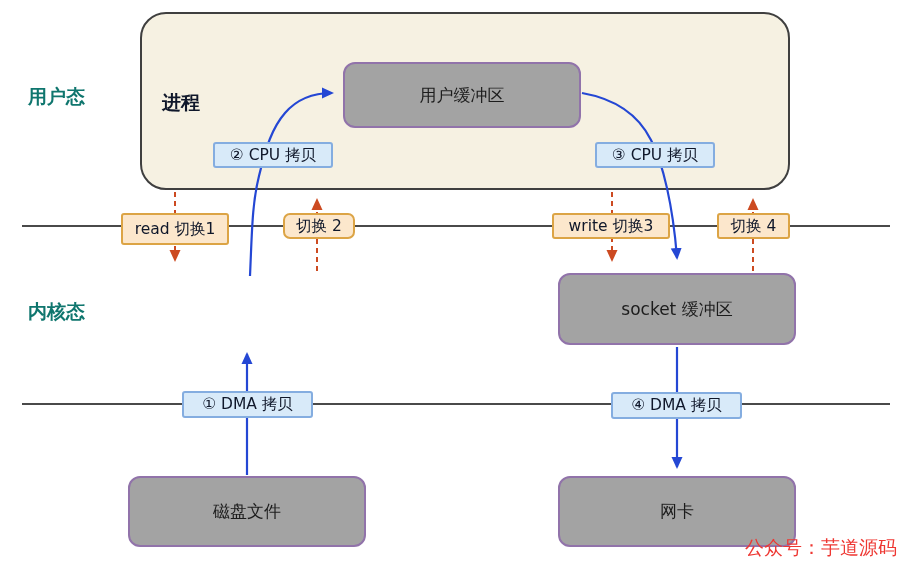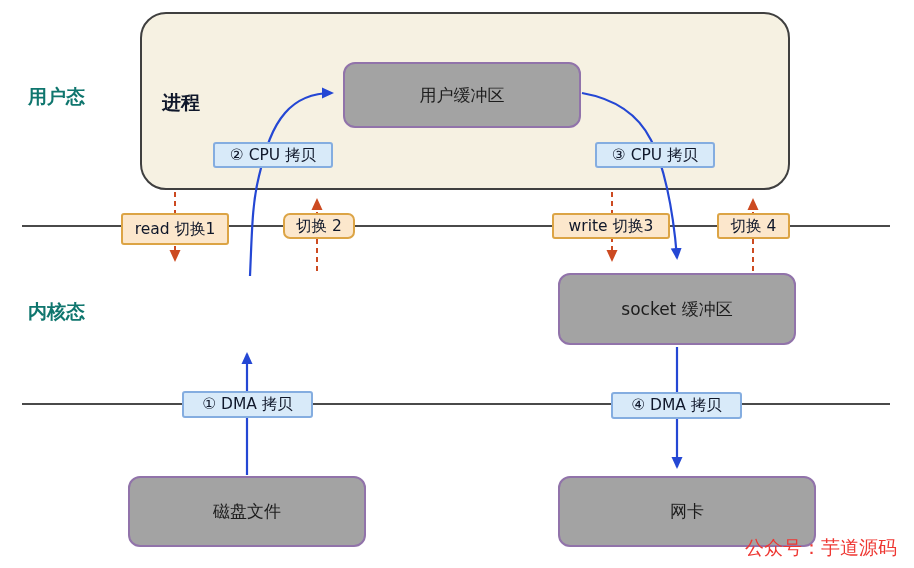--- a/index.html
+++ b/index.html
@@ -26,21 +26,21 @@
   .node {
     position:absolute; box-sizing:border-box; background:#a3a3a3;
     border:2px solid #9173aa; border-radius:12px; display:flex;
     align-items:center; justify-content:center; font-size:17px; color:#1c1c1c;
     z-index:3; white-space:nowrap;
   }
   .node-user-buffer   { left:343px; top:62px;  width:238px; height:66px; }
   .node-kernel-buffer { left:128px; top:273px; width:238px; height:72px; }
   .node-socket-buffer { left:558px; top:273px; width:238px; height:72px; }
   .node-disk-file     { left:128px; top:476px; width:238px; height:71px; }
-  .node-nic           { left:558px; top:476px; width:258px; height:71px; }
+  .node-nic           { left:558px; top:476px; width:238px; height:71px; }
   
   .chip {
     position:absolute; box-sizing:border-box; display:flex; align-items:center;
     justify-content:center; font-size:15.5px; color:#0f172a; border-radius:3px;
     z-index:3; white-space:nowrap;
   }
   .chip-blue   { background:#d8eaf9; border:2px solid #84ade0; }
   .chip-orange { background:#fce7cc; border:2px solid #dca445; }
   .chip-cpu2  { left:213px; top:142px; width:120px; height:26px; }
   .chip-cpu3  { left:595px; top:142px; width:120px; height:26px; }

